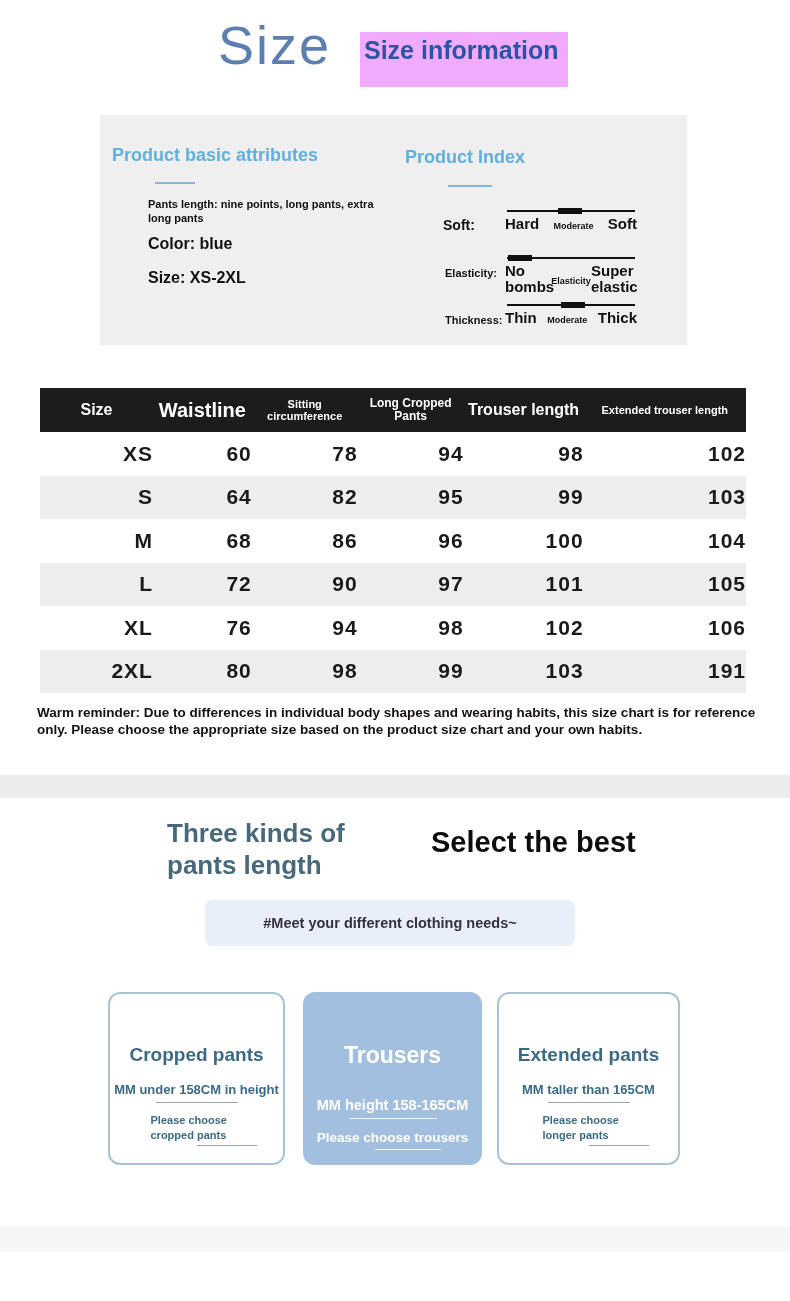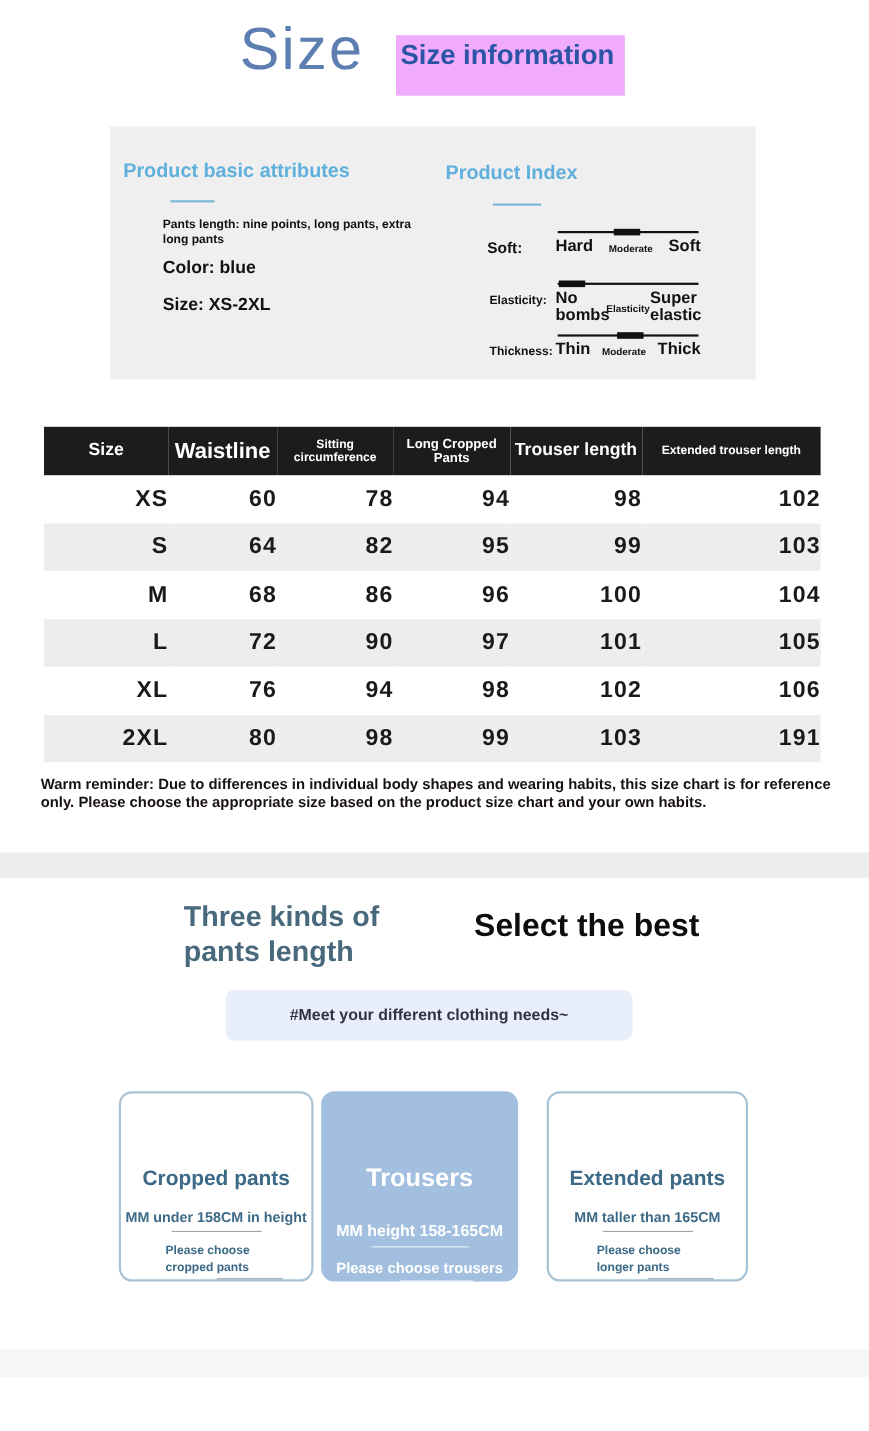--- a/index.html
+++ b/index.html
@@ -67,25 +67,25 @@
   .length-heading { position:absolute; left:167px; top:817px; font-size:26px; font-weight:bold;
     color:#48697c; line-height:1.24; width:210px; }
   .select-heading { position:absolute; left:431px; top:826px; font-size:29px; font-weight:bold;
     color:#0d0d0d; }
   .tagline-pill { position:absolute; left:205px; top:900px; width:370px; height:46px;
     background:#e8effb; border-radius:8px; display:flex; align-items:center; justify-content:center; }
   .tagline-pill span { font-size:14.5px; font-weight:bold; color:#33323f; }
 
   
   .card { position:absolute; top:992px; height:173px; border-radius:12px;
-    display:flex; flex-direction:column; align-items:center;justify-content:flex-end; }
+    display:flex; flex-direction:column; align-items:center; }
   .card.outline { background:#ffffff; border:2px solid #a9c3d6; }
   .card.filled { background:#a2bfdf; }
   .card-1 { left:108px; width:177px; }
-  .card-2 { left:292px; width:179px; }
+  .card-2 { left:303px; width:179px; }
   .card-3 { left:497px; width:183px; }
   .card-title { margin-top:50px; font-weight:bold; }
   .outline .card-title { font-size:19px; color:#3c6a86; }
   .filled .card-title { font-size:23px; color:#ffffff; }
   .card-line1 { margin-top:34px; font-weight:bold; white-space:nowrap; }
   .outline .card-line1 { font-size:13px; color:#3c6a86;margin-top:16px; }
   .filled .card-line1 { font-size:14.5px; color:#ffffff; margin-top:28px; }
   .rule { height:1px; margin-top:5px; }
   .outline .rule { width:82px; background:#9aa6ad; }
   .filled .rule { width:88px; background:rgba(255,255,255,.85); }

